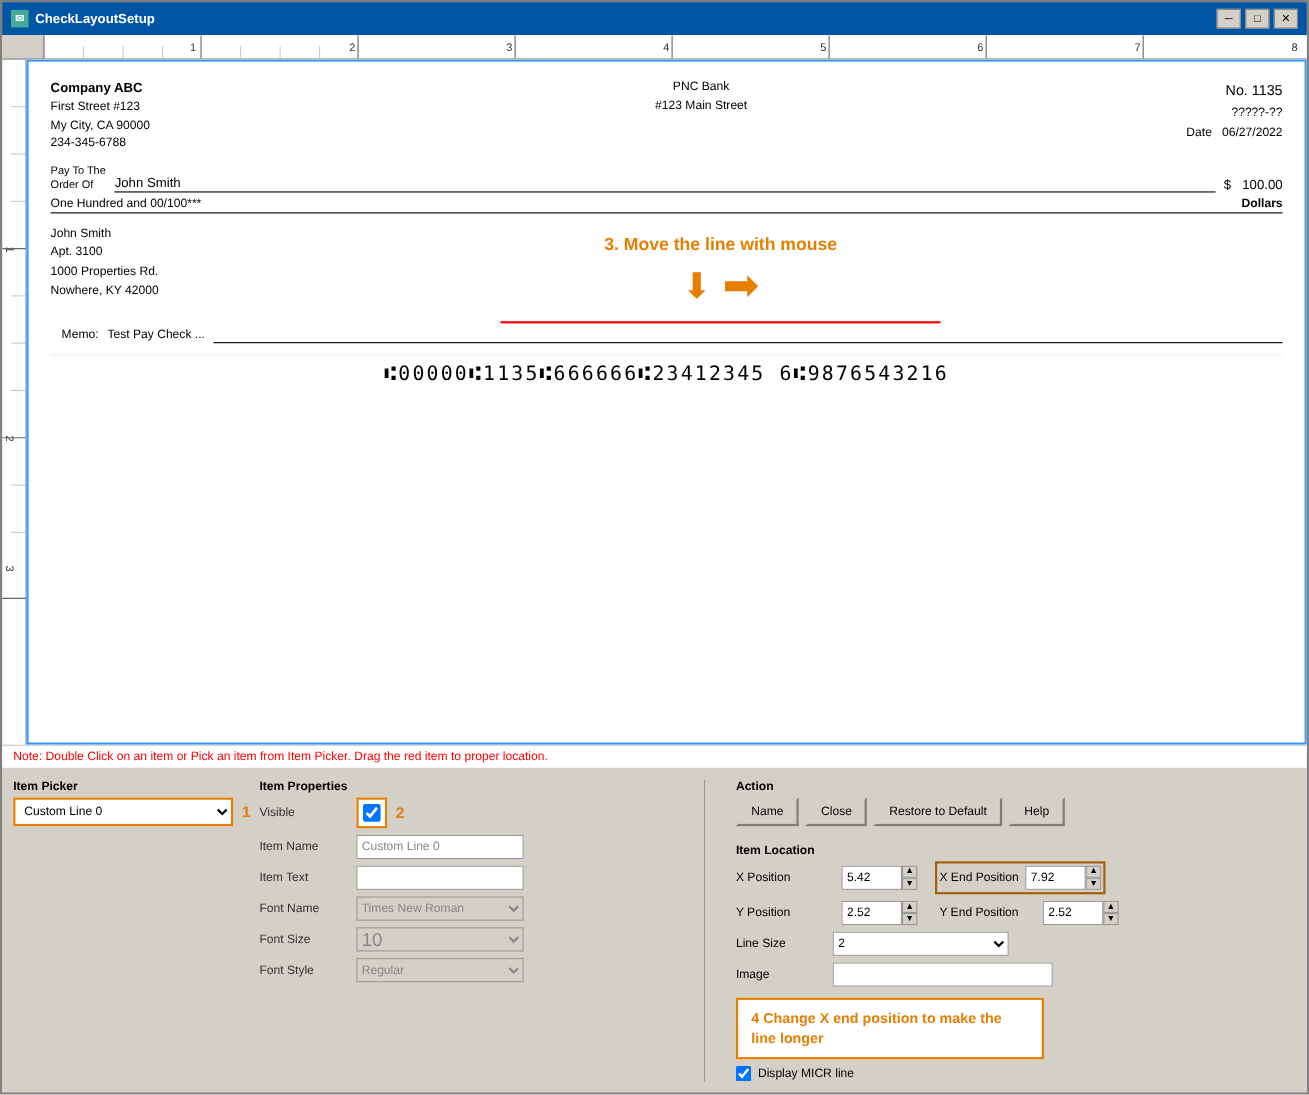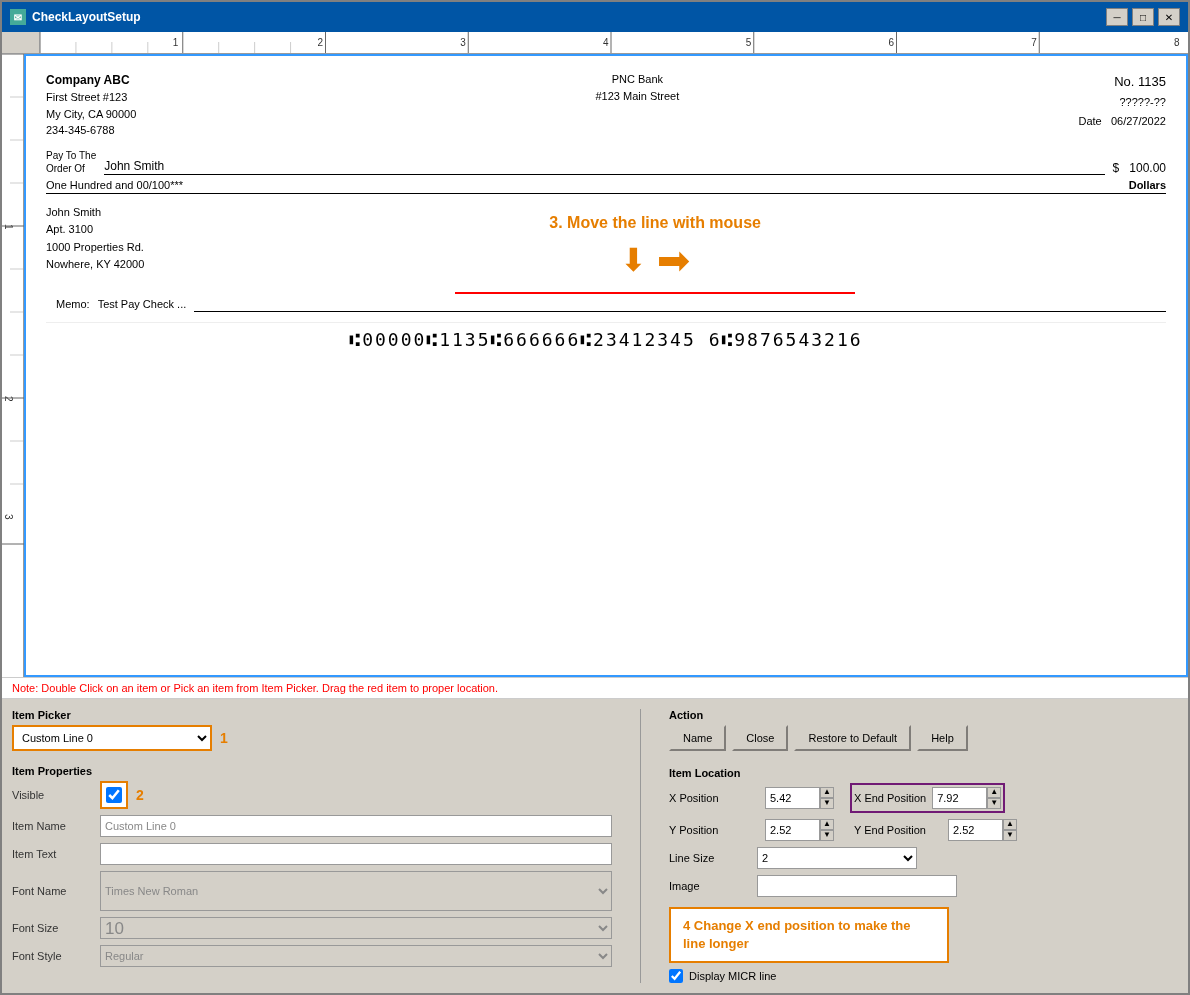--- a/index.html
+++ b/index.html
@@ -42,21 +42,21 @@
     .annotation-text { color: #e67e00; font-size: 16px; font-weight: bold; margin-bottom: 8px; }
     
     .memo-row { display: flex; align-items: flex-start; font-size: 11px; gap: 8px; margin-top: 4px; margin-left: 10px; }
     
     .micr-line { text-align: center; font-size: 18px; font-family: monospace; letter-spacing: 2px; margin-top: 10px; border-top: 1px solid #eee; padding-top: 6px; }
     
     .note-bar { background: white; color: red; padding: 4px 10px; font-size: 11px; border-top: 1px solid #ccc; border-bottom: 1px solid #ccc; }
     
     .bottom-panel { display: flex; background: #d4d0c8; padding: 10px; gap: 20px; flex: 0 0 auto; }
     
-    .left-panel { flex: 0 0 600px; display: flex; flex-direction: column; gap: 8px; }
+    .left-panel { flex: 0 0 600px; display: flex; flex-direction: row; gap: 8px; }
     .right-panel { flex: 1; display: flex; flex-direction: column; gap: 8px; }
     
     .section-label { font-size: 11px; font-weight: bold; margin-bottom: 4px; color: #000; }
     
     .item-picker-section { margin-bottom: 6px; }
     .item-picker-row { display: flex; align-items: center; gap: 8px; }
     .picker-select { width: 200px; height: 26px; border: 2px solid #e67e00; background: white; font-size: 11px; padding: 2px 4px; }
     .step-num { color: #e67e00; font-size: 14px; font-weight: bold; }
     
     .item-properties { background: #d4d0c8; }
@@ -263,21 +263,21 @@
           <input type="text" class="prop-input" style="color: rgb(136, 136, 136);" value="Custom Line 0">
         </div>
 
         <div class="prop-row">
           <span class="prop-label">Item Text</span>
           <input type="text" class="prop-input-text" style="">
         </div>
 
         <div class="prop-row">
           <span class="prop-label">Font Name</span>
-          <select class="prop-select" style="flex:1; height:40px; border:1px solid #999; background:#d4d0c8; font-size:11px; color:#888;">
+          <select class="prop-select" style="flex:1; height:22px; border:1px solid #999; background:#d4d0c8; font-size:11px; color:#888;">
             <option>Times New Roman</option>
             <option>Arial</option>
             <option>Courier New</option>
           </select>
         </div>
 
         <div class="prop-row">
           <span class="prop-label">Font Size</span>
           <select class="prop-select" style="width:80px; height:22px; border:1px solid #999; background:#d4d0c8; font-size:17px; color:#888;">
             <option>10</option>
@@ -318,21 +318,21 @@
 
         <div style="display:flex; align-items:center; gap:16px; margin-bottom:6px;">
           <span style="font-size:11px; width:80px;">X Position</span>
           <div style="display:flex; align-items:center;">
             <input type="text" style="width: 55px; height: 22px; border: 1px solid rgb(153, 153, 153); background: white; font-size: 11px; padding: 2px 4px;" value="5.42">
             <div style="display:flex; flex-direction:column;">
               <button style="width:14px; height:11px; border:1px solid #999; background:#d4d0c8; font-size:8px; cursor:pointer; padding:0; line-height:1;">▲</button>
               <button style="width:14px; height:11px; border:1px solid #999; background:#d4d0c8; font-size:8px; cursor:pointer; padding:0; line-height:1;">▼</button>
             </div>
           </div>
-          <div style="border:2px solid #701a75; padding:2px; display:flex; align-items:center;">
+          <div style="border:2px solid #a16207; padding:2px; display:flex; align-items:center;">
             <span style="font-size:11px; margin-right:6px;">X End Position</span>
             <input type="text" style="width: 55px; height: 22px; border: 1px solid rgb(153, 153, 153); background: white; font-size: 11px; padding: 2px 4px;" value="7.92">
             <div style="display:flex; flex-direction:column;">
               <button style="width:14px; height:11px; border:1px solid #999; background:#d4d0c8; font-size:8px; cursor:pointer; padding:0; line-height:1;">▲</button>
               <button style="width:14px; height:11px; border:1px solid #999; background:#d4d0c8; font-size:8px; cursor:pointer; padding:0; line-height:1;">▼</button>
             </div>
           </div>
         </div>
 
         <div style="display:flex; align-items:center; gap:16px; margin-bottom:6px;">

